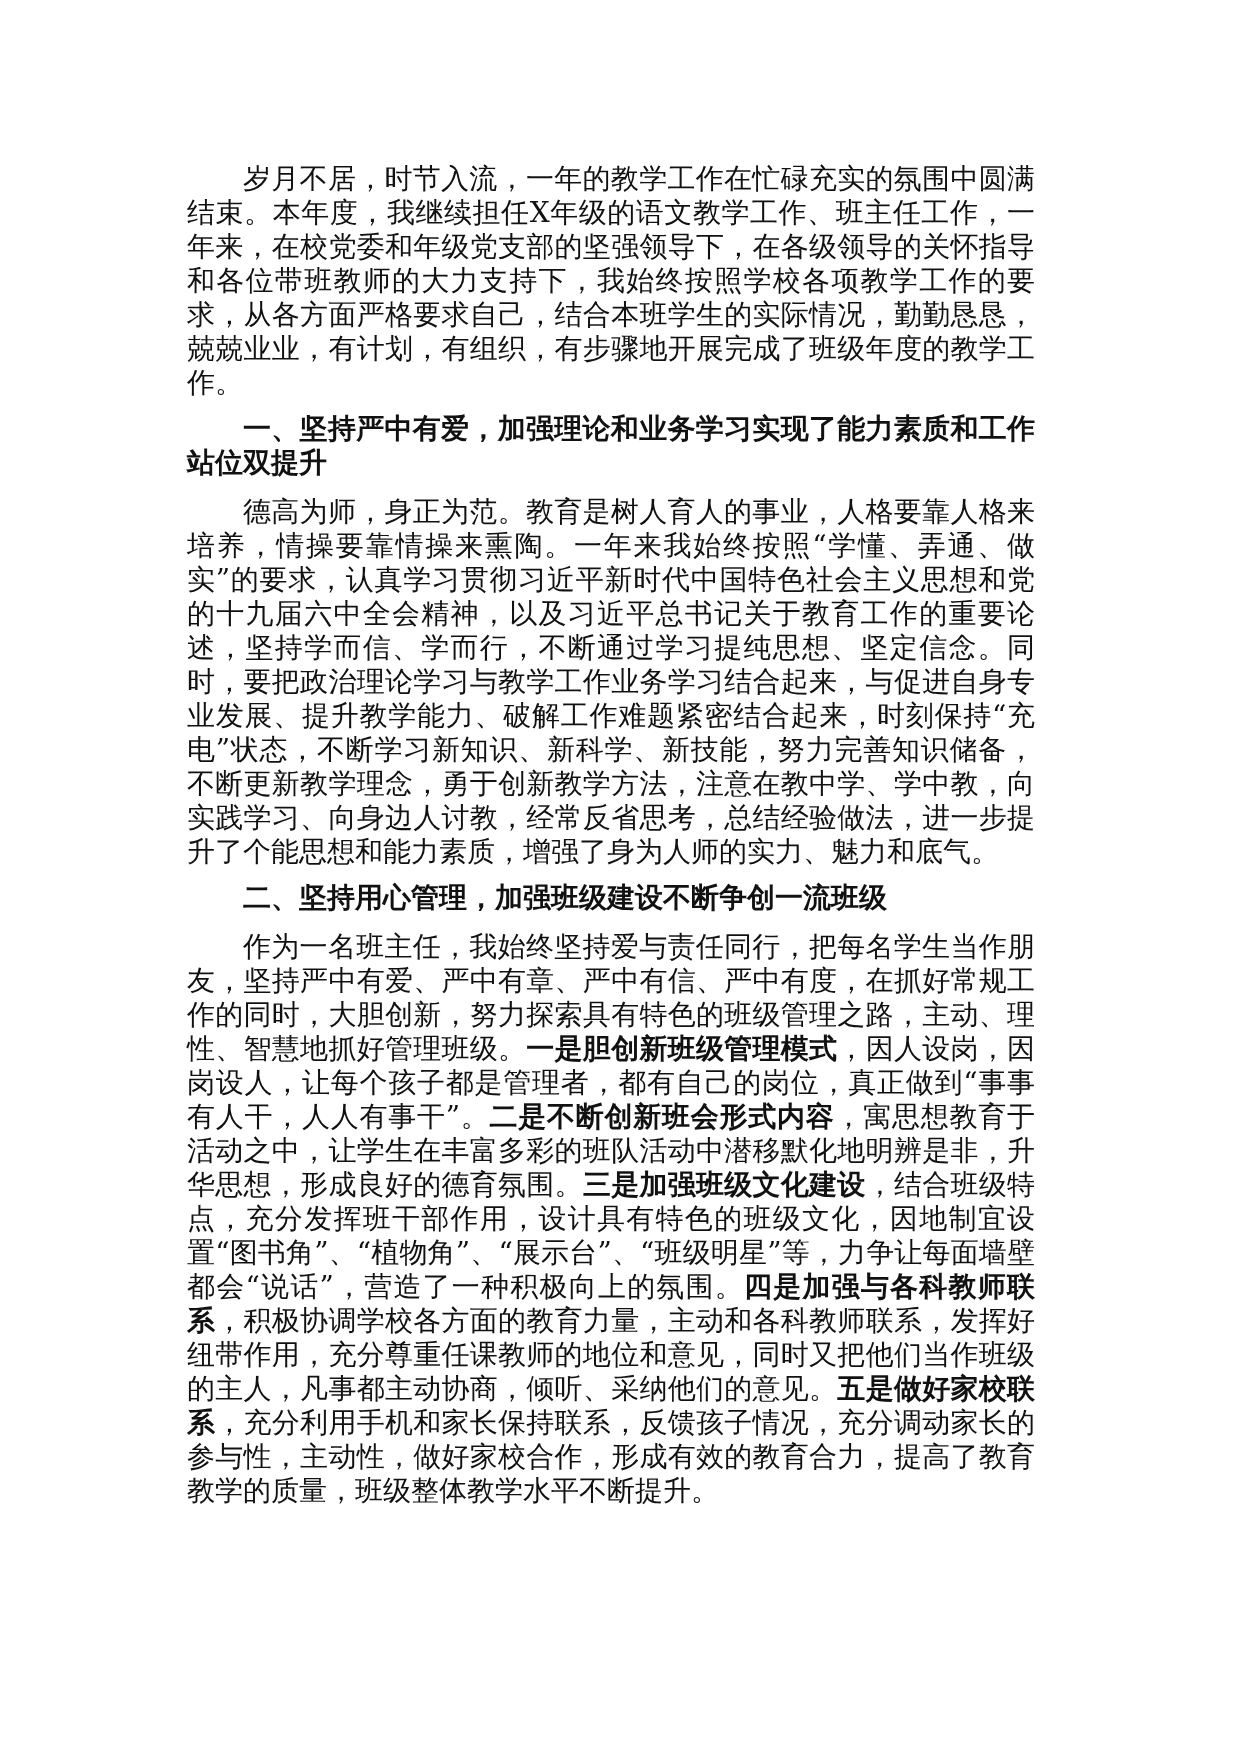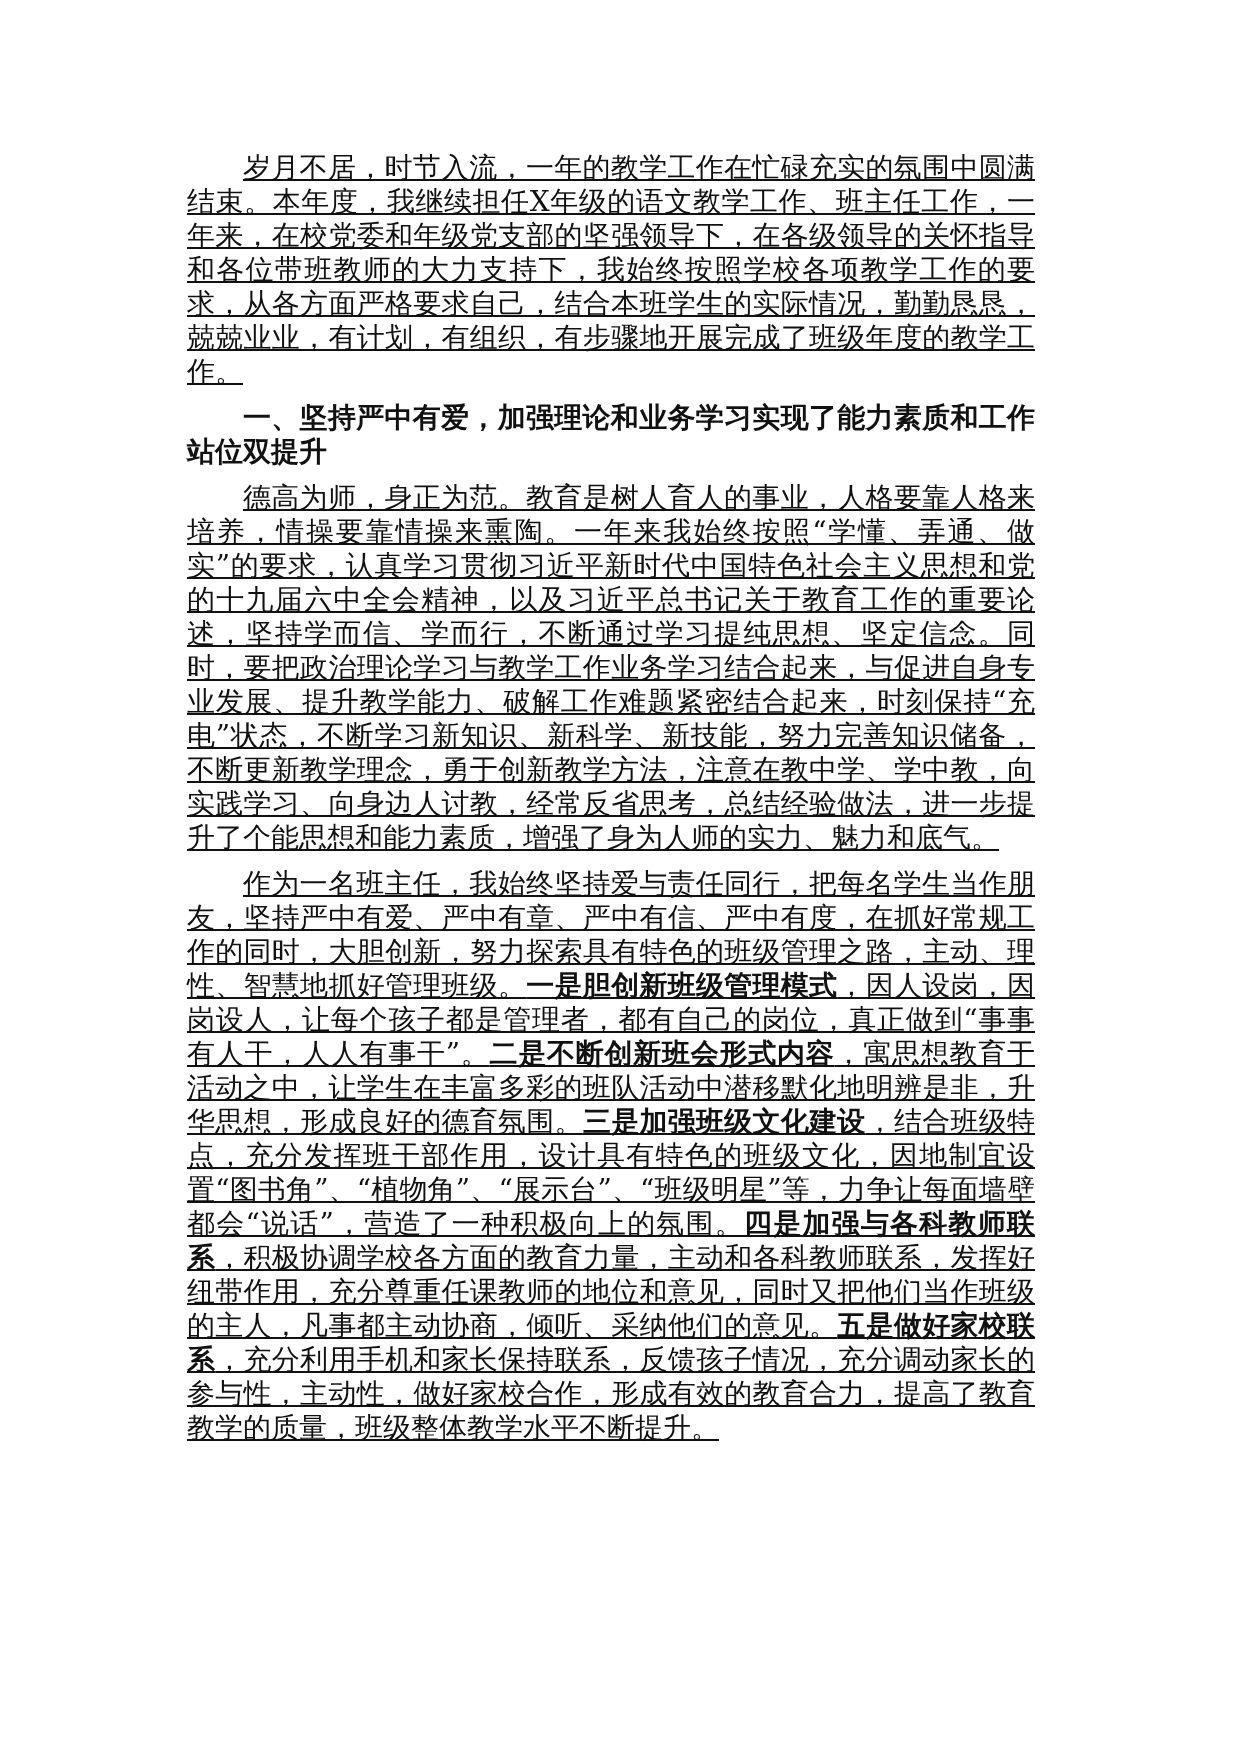--- a/index.html
+++ b/index.html
@@ -9,39 +9,39 @@
     left: 187px;
     top: 147px;
     width: 848px;
     font-family: "DejaVu Serif", "Liberation Serif", serif;
     font-size: 28px;
     line-height: 34px;
     color: #111111;
     letter-spacing: 0px;
   }
   .para {
-    margin: 4px 0 12px 0;
+    margin: 15px 0 12px 0;
     text-indent: 56px;
     text-align: justify;
     text-justify: inter-character;
-    text-decoration: underline;
   }
   .heading {
     margin: 0 0 12px 0;
     text-indent: 56px;
     font-family: "DejaVu Sans", "Liberation Sans", sans-serif;
     font-weight: bold;
     text-align: justify;
   }
   .b {
     font-family: "DejaVu Sans", "Liberation Sans", sans-serif;
     font-weight: bold;
   }
 </style>
 </head>
 <body>
 
 <div class="page">
   <p class="para">岁月不居，时节入流，一年的教学工作在忙碌充实的氛围中圆满结束。本年度，我继续担任X年级的语文教学工作、班主任工作，一年来，在校党委和年级党支部的坚强领导下，在各级领导的关怀指导和各位带班教师的大力支持下，我始终按照学校各项教学工作的要求，从各方面严格要求自己，结合本班学生的实际情况，勤勤恳恳，兢兢业业，有计划，有组织，有步骤地开展完成了班级年度的教学工作。</p>
   <p class="heading">一、坚持严中有爱，加强理论和业务学习实现了能力素质和工作站位双提升</p>
   <p class="para">德高为师，身正为范。教育是树人育人的事业，人格要靠人格来培养，情操要靠情操来熏陶。一年来我始终按照“学懂、弄通、做实”的要求，认真学习贯彻习近平新时代中国特色社会主义思想和党的十九届六中全会精神，以及习近平总书记关于教育工作的重要论述，坚持学而信、学而行，不断通过学习提纯思想、坚定信念。同时，要把政治理论学习与教学工作业务学习结合起来，与促进自身专业发展、提升教学能力、破解工作难题紧密结合起来，时刻保持“充电”状态，不断学习新知识、新科学、新技能，努力完善知识储备，不断更新教学理念，勇于创新教学方法，注意在教中学、学中教，向实践学习、向身边人讨教，经常反省思考，总结经验做法，进一步提升了个能思想和能力素质，增强了身为人师的实力、魅力和底气。</p>
+  <p class="heading">二、坚持用心管理，加强班级建设不断争创一流班级</p>
   <p class="para"><span>作为一名班主任，我始终坚持爱与责任同行，把每名学生当作朋友，坚持严中有爱、严中有章、严中有信、严中有度，在抓好常规工作的同时，大胆创新，努力探索具有特色的班级管理之路，主动、理性、智慧地抓好管理班级。</span><span class="b">一是胆创新班级管理模式</span><span>，因人设岗，因岗设人，让每个孩子都是管理者，都有自己的岗位，真正做到“事事有人干，人人有事干”。</span><span class="b">二是不断创新班会形式内容</span><span>，寓思想教育于活动之中，让学生在丰富多彩的班队活动中潜移默化地明辨是非，升华思想，形成良好的德育氛围。</span><span class="b">三是加强班级文化建设</span><span>，结合班级特点，充分发挥班干部作用，设计具有特色的班级文化，因地制宜设置“图书角”、“植物角”、“展示台”、“班级明星”等，力争让每面墙壁都会“说话”，营造了一种积极向上的氛围。</span><span class="b">四是加强与各科教师联系</span><span>，积极协调学校各方面的教育力量，主动和各科教师联系，发挥好纽带作用，充分尊重任课教师的地位和意见，同时又把他们当作班级的主人，凡事都主动协商，倾听、采纳他们的意见。</span><span class="b">五是做好家校联系</span><span>，充分利用手机和家长保持联系，反馈孩子情况，充分调动家长的参与性，主动性，做好家校合作，形成有效的教育合力，提高了教育教学的质量，班级整体教学水平不断提升。</span></p>
 </div>
 
 </body></html>

